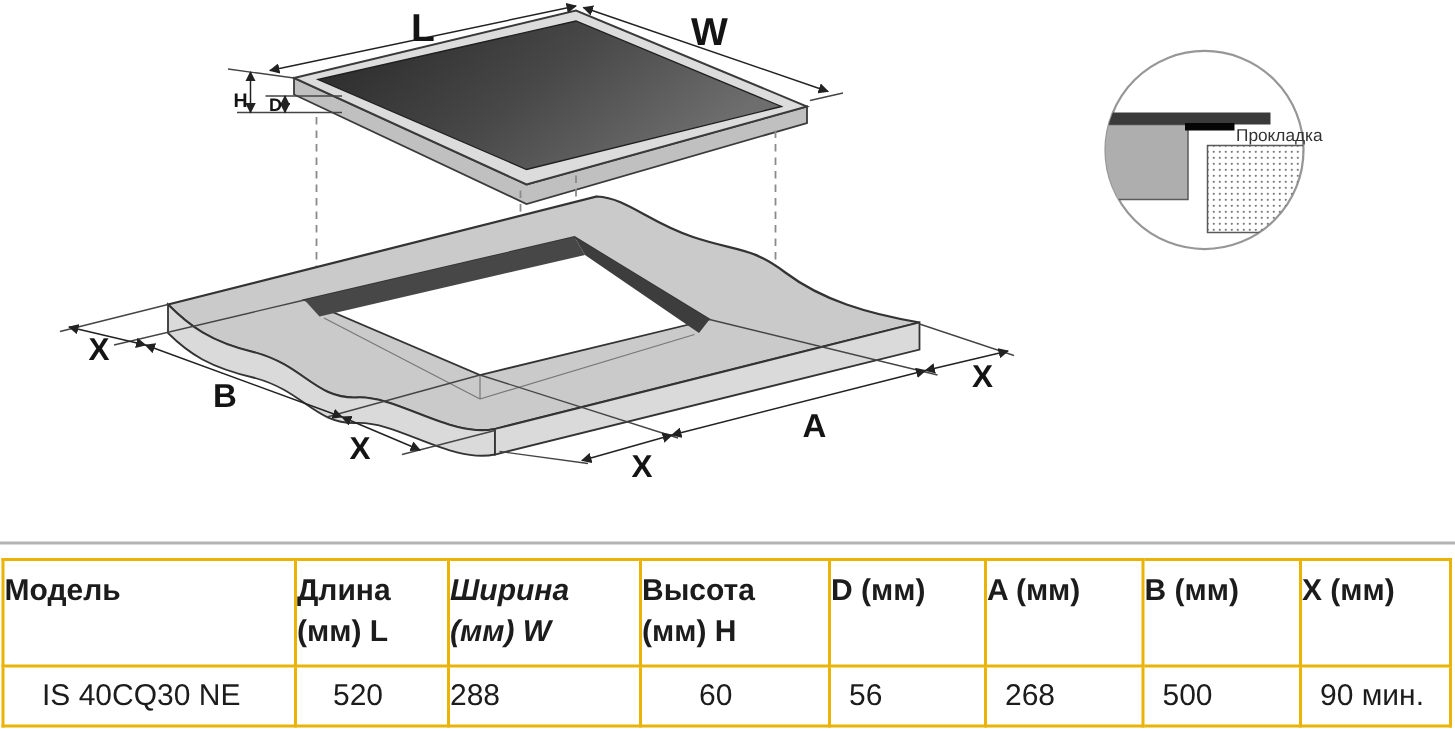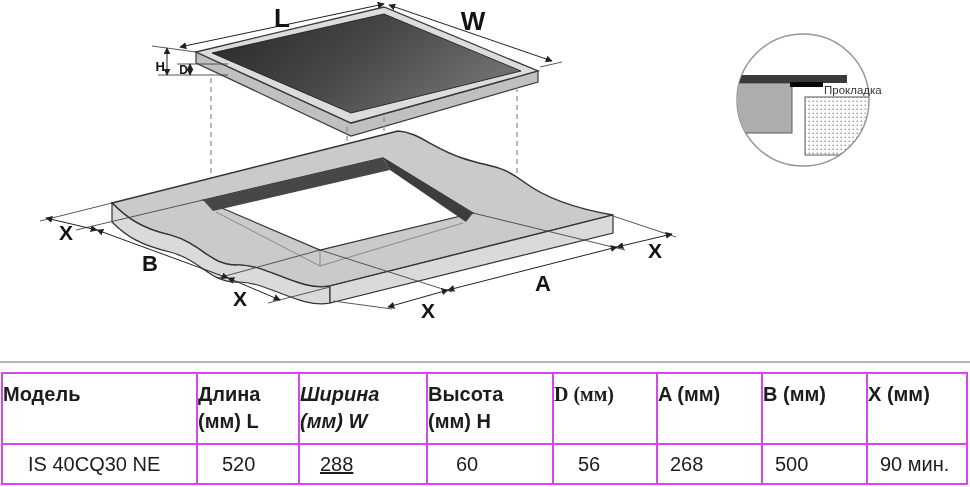--- a/index.html
+++ b/index.html
@@ -7,29 +7,29 @@
          font-family:"Liberation Sans",sans-serif;}
   #diagram-svg{position:absolute;top:0;left:0;}
   .thin{stroke:#444444;stroke-width:0.9;fill:none;}
   .dim{stroke:#222222;stroke-width:1;fill:none;}
   .dash{stroke:#8a8a8a;stroke-width:1.2;fill:none;stroke-dasharray:5,4;}
   .dim-label{font-family:"Liberation Sans",sans-serif;font-weight:bold;fill:#141414;}
   .small-label{font-family:"Liberation Sans",sans-serif;fill:#333333;}
   #separator{position:absolute;left:0;top:361px;width:970px;height:2px;background:#b3b3b3;}
   #spec-table{position:absolute;left:1px;top:372px;width:967px;border-collapse:collapse;
               table-layout:fixed;color:#1c1c1c;}
-  #spec-table th,#spec-table td{border:2px solid #d946ef;font-size:20px;text-align:left;
+  #spec-table th,#spec-table td{border:2px solid #eab308;font-size:20px;text-align:left;
               overflow:hidden;white-space:nowrap;}
   #spec-table th{height:62px;vertical-align:top;padding:7px 2px 0 0;font-weight:bold;line-height:1.35;}
   #spec-table td{height:36px;vertical-align:middle;font-weight:normal;}
   .h0{padding-left:8px;}  .h1{padding-left:10px;} .h2{padding-left:8px;font-style:italic;}
-  .h3{padding-left:8px;}  .h4{padding-left:14px;font-family:Liberation Serif, serif;} .h5{padding-left:14px;}
+  .h3{padding-left:8px;}  .h4{padding-left:14px;} .h5{padding-left:14px;}
   .h6{padding-left:14px;margin-left:36px;} .h7{padding-left:14px;}
-  .c0{padding-left:25px;} .c1{padding-left:24px;} .c2{padding-left:20px;text-decoration:underline;}
-  .c3{padding-left:28px;} .c4{padding-left:24px;} .c5{padding-left:12px;border-radius:15px;}
+  .c0{padding-left:25px;} .c1{padding-left:24px;} .c2{padding-left:0;}
+  .c3{padding-left:38px;} .c4{padding-left:12px;} .c5{padding-left:12px;border-radius:15px;}
   .c6{padding-left:12px;} .c7{padding-left:12px;}
 </style>
 </head>
 <body>
 
 <div id="stage">
 
   <svg id="diagram-svg" width="970" height="365" viewBox="0 0 970 365">
     <defs>
       <linearGradient id="glassGrad" x1="0" y1="0" x2="1" y2="0.4">

